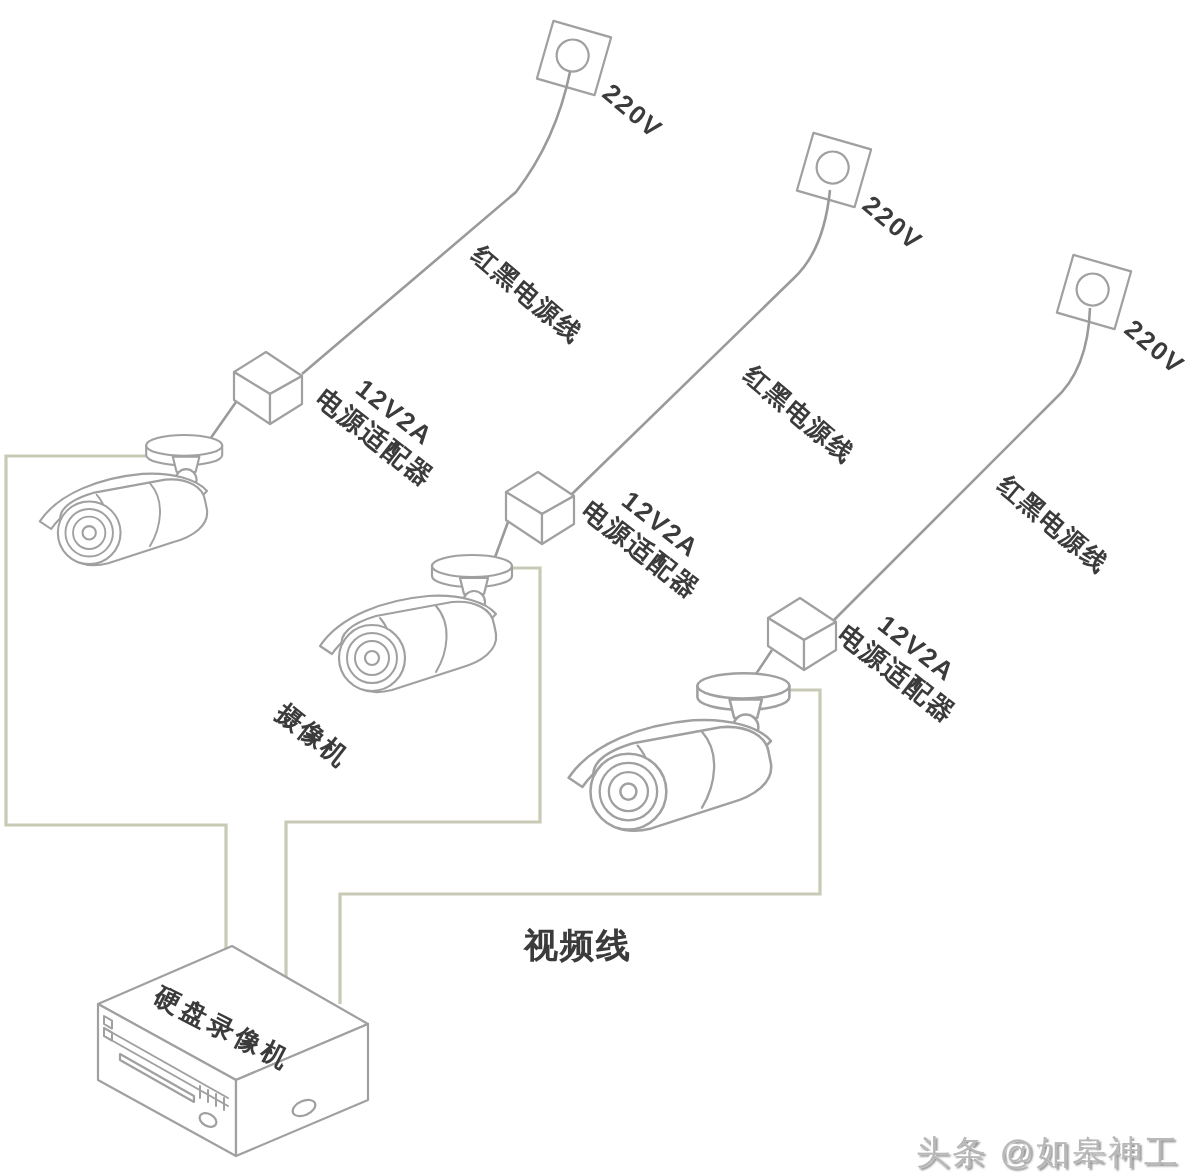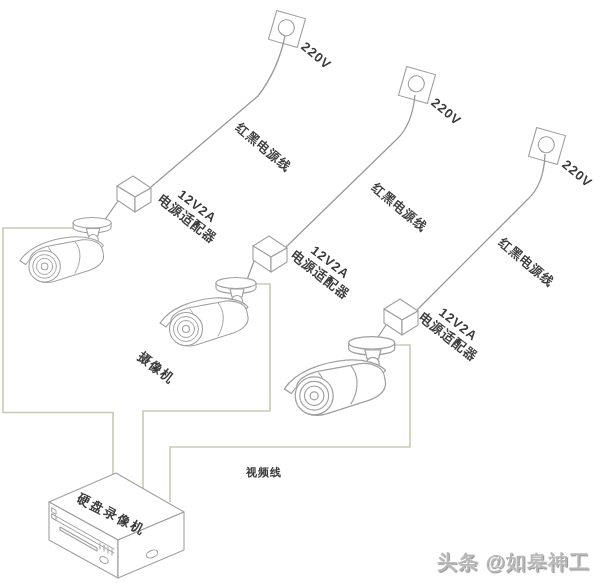--- a/index.html
+++ b/index.html
@@ -15,21 +15,21 @@
   .lbl{
     position:absolute;white-space:nowrap;font-weight:bold;
     color:var(--label-text,#3b3b3b);
     transform:translate(-50%,-50%) rotate(var(--r,0deg));
     letter-spacing:1px;line-height:1.25;
   }
   .lbl span{display:block;text-align:center;}
   .dvr-text{font-family:"Liberation Sans",sans-serif;font-size:13px;font-weight:bold;
     fill:var(--label-text,#444);letter-spacing:2px;}
   .watermark{
-    position:absolute;right:10px;bottom:12px;font-size:20px;font-weight:bold;letter-spacing:1px;
+    position:absolute;right:10px;bottom:0;font-size:17px;font-weight:normal;letter-spacing:1px;
     color:var(--watermark-text,#b8b8b8);
     text-shadow:-1px -1px 0 #ffffff,1px 1px 1px rgba(125,125,125,.85);
   }
 </style>
 </head>
 <body>
 
 <div class="stage">
 
   <svg width="600" height="588" viewBox="0 0 600 588">
@@ -130,16 +130,16 @@
     <span>12V2A</span>
     <span>电源适配器</span>
   </div>
   <div class="lbl" style="left:453px;top:331px;--r:38deg;font-size:13px;">
     <span>12V2A</span>
     <span>电源适配器</span>
   </div>
 
   <div class="lbl" style="left:156px;top:368px;--r:38deg;font-size:13px;">摄像机</div>
 
-  <div class="lbl" style="left:264px;top:473px;--r:0deg;font-size:11px;">视频线</div>
+  <div class="lbl" style="left:289px;top:473px;--r:0deg;font-size:17px;">视频线</div>
 
   <div class="watermark">头条 @如皋神工</div>
 </div>
 
 </body></html>

